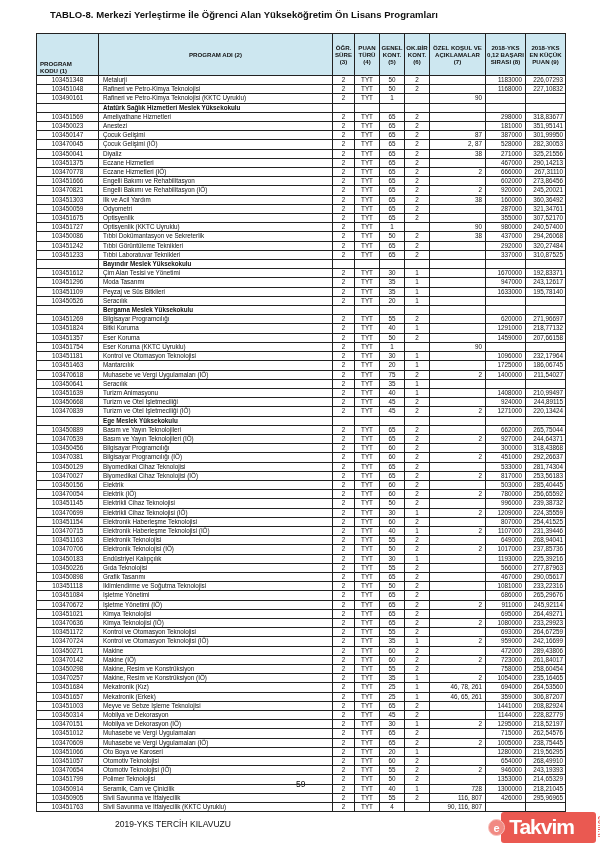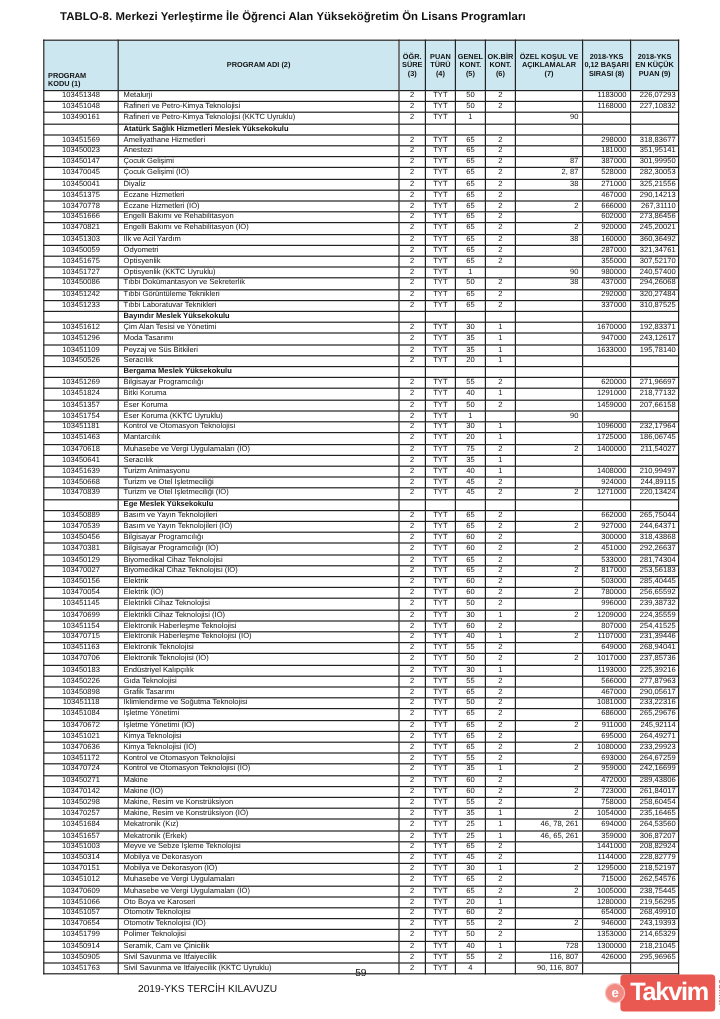--- a/index.html
+++ b/index.html
@@ -46,41 +46,41 @@
   td.c-sure, td.c-turu, td.c-genel, td.c-okbir { text-align: center; }
   td.c-kosul { text-align: right; padding-right: 3px; }
   td.c-sira  { text-align: right; padding-right: 3px; }
   td.c-puan  { text-align: right; padding-right: 2px; }
   tr.section td { font-weight: bold; }
   .footer-left {
     position: absolute; left: 115px; top: 819px;
     font-size: 8.5px; font-weight: normal; white-space: nowrap;
   }
   .page-number {
-    position: absolute; left: 296px; top: 805px; font-size: 8.5px;
+    position: absolute; left: 296px; top: 779px; font-size: 8.5px;
   }
   
   .watermark {
     position: absolute; right: -4px; top: 812px;
     display: flex; align-items: center;
     opacity: 0.82;
   }
   .wm-emblem {
     width: 17px; height: 17px; border-radius: 50%;
     background: #ee7168;
     color: #fff; font-weight: bold; font-size: 11px;
     line-height: 17px; text-align: center;
     margin-right: -4px; z-index: 2; position: relative;
     border: 1px solid #f5b5b0;
   }
   .wm-box {
     background: #e6352b;
     color: #fff; font-weight: bold;
     font-size: 21px; line-height: 28px;
-    padding: 1px 6px 2px 8px;
+    padding: 1px 22px 2px 8px;
     border-radius: 3px;
     letter-spacing: -1px;
     text-shadow: 0 0 1px #fff2;
   }
   .wm-suffix {
     color: #e6352b; font-size: 6.5px; font-weight: bold;
     writing-mode: vertical-rl;
     margin-left: 1px; letter-spacing: 0.5px;
   }
 </style>

